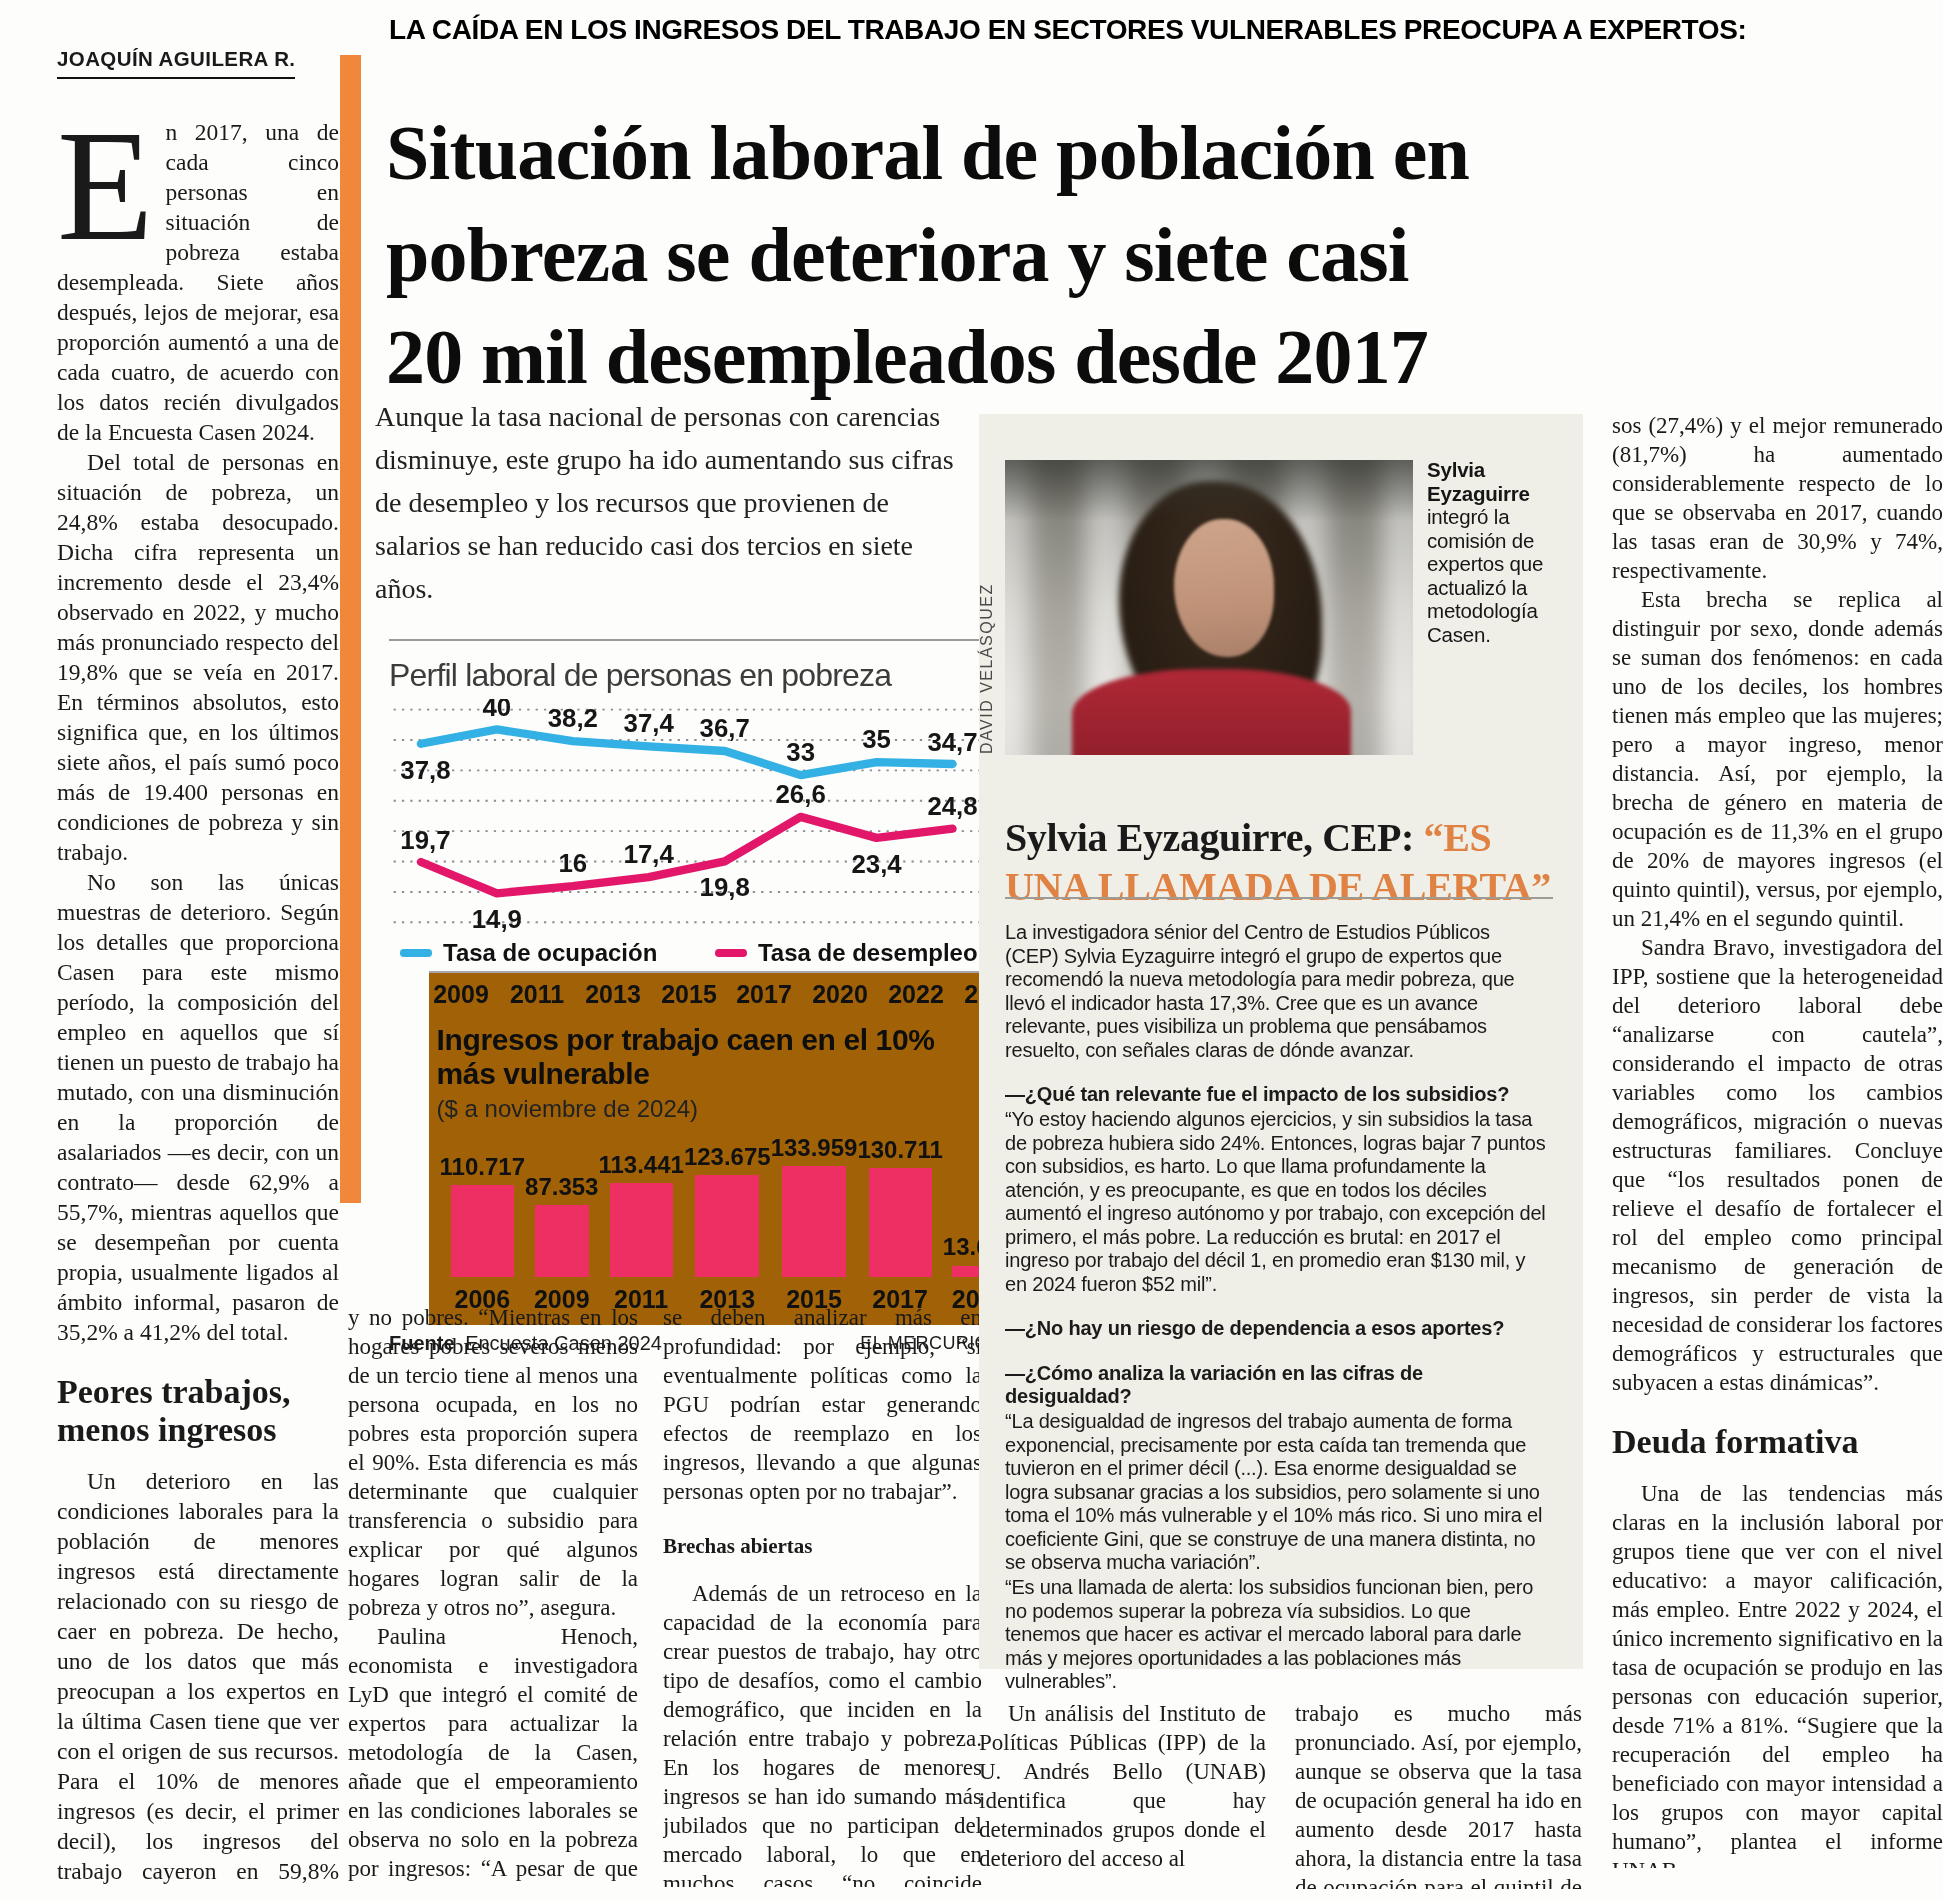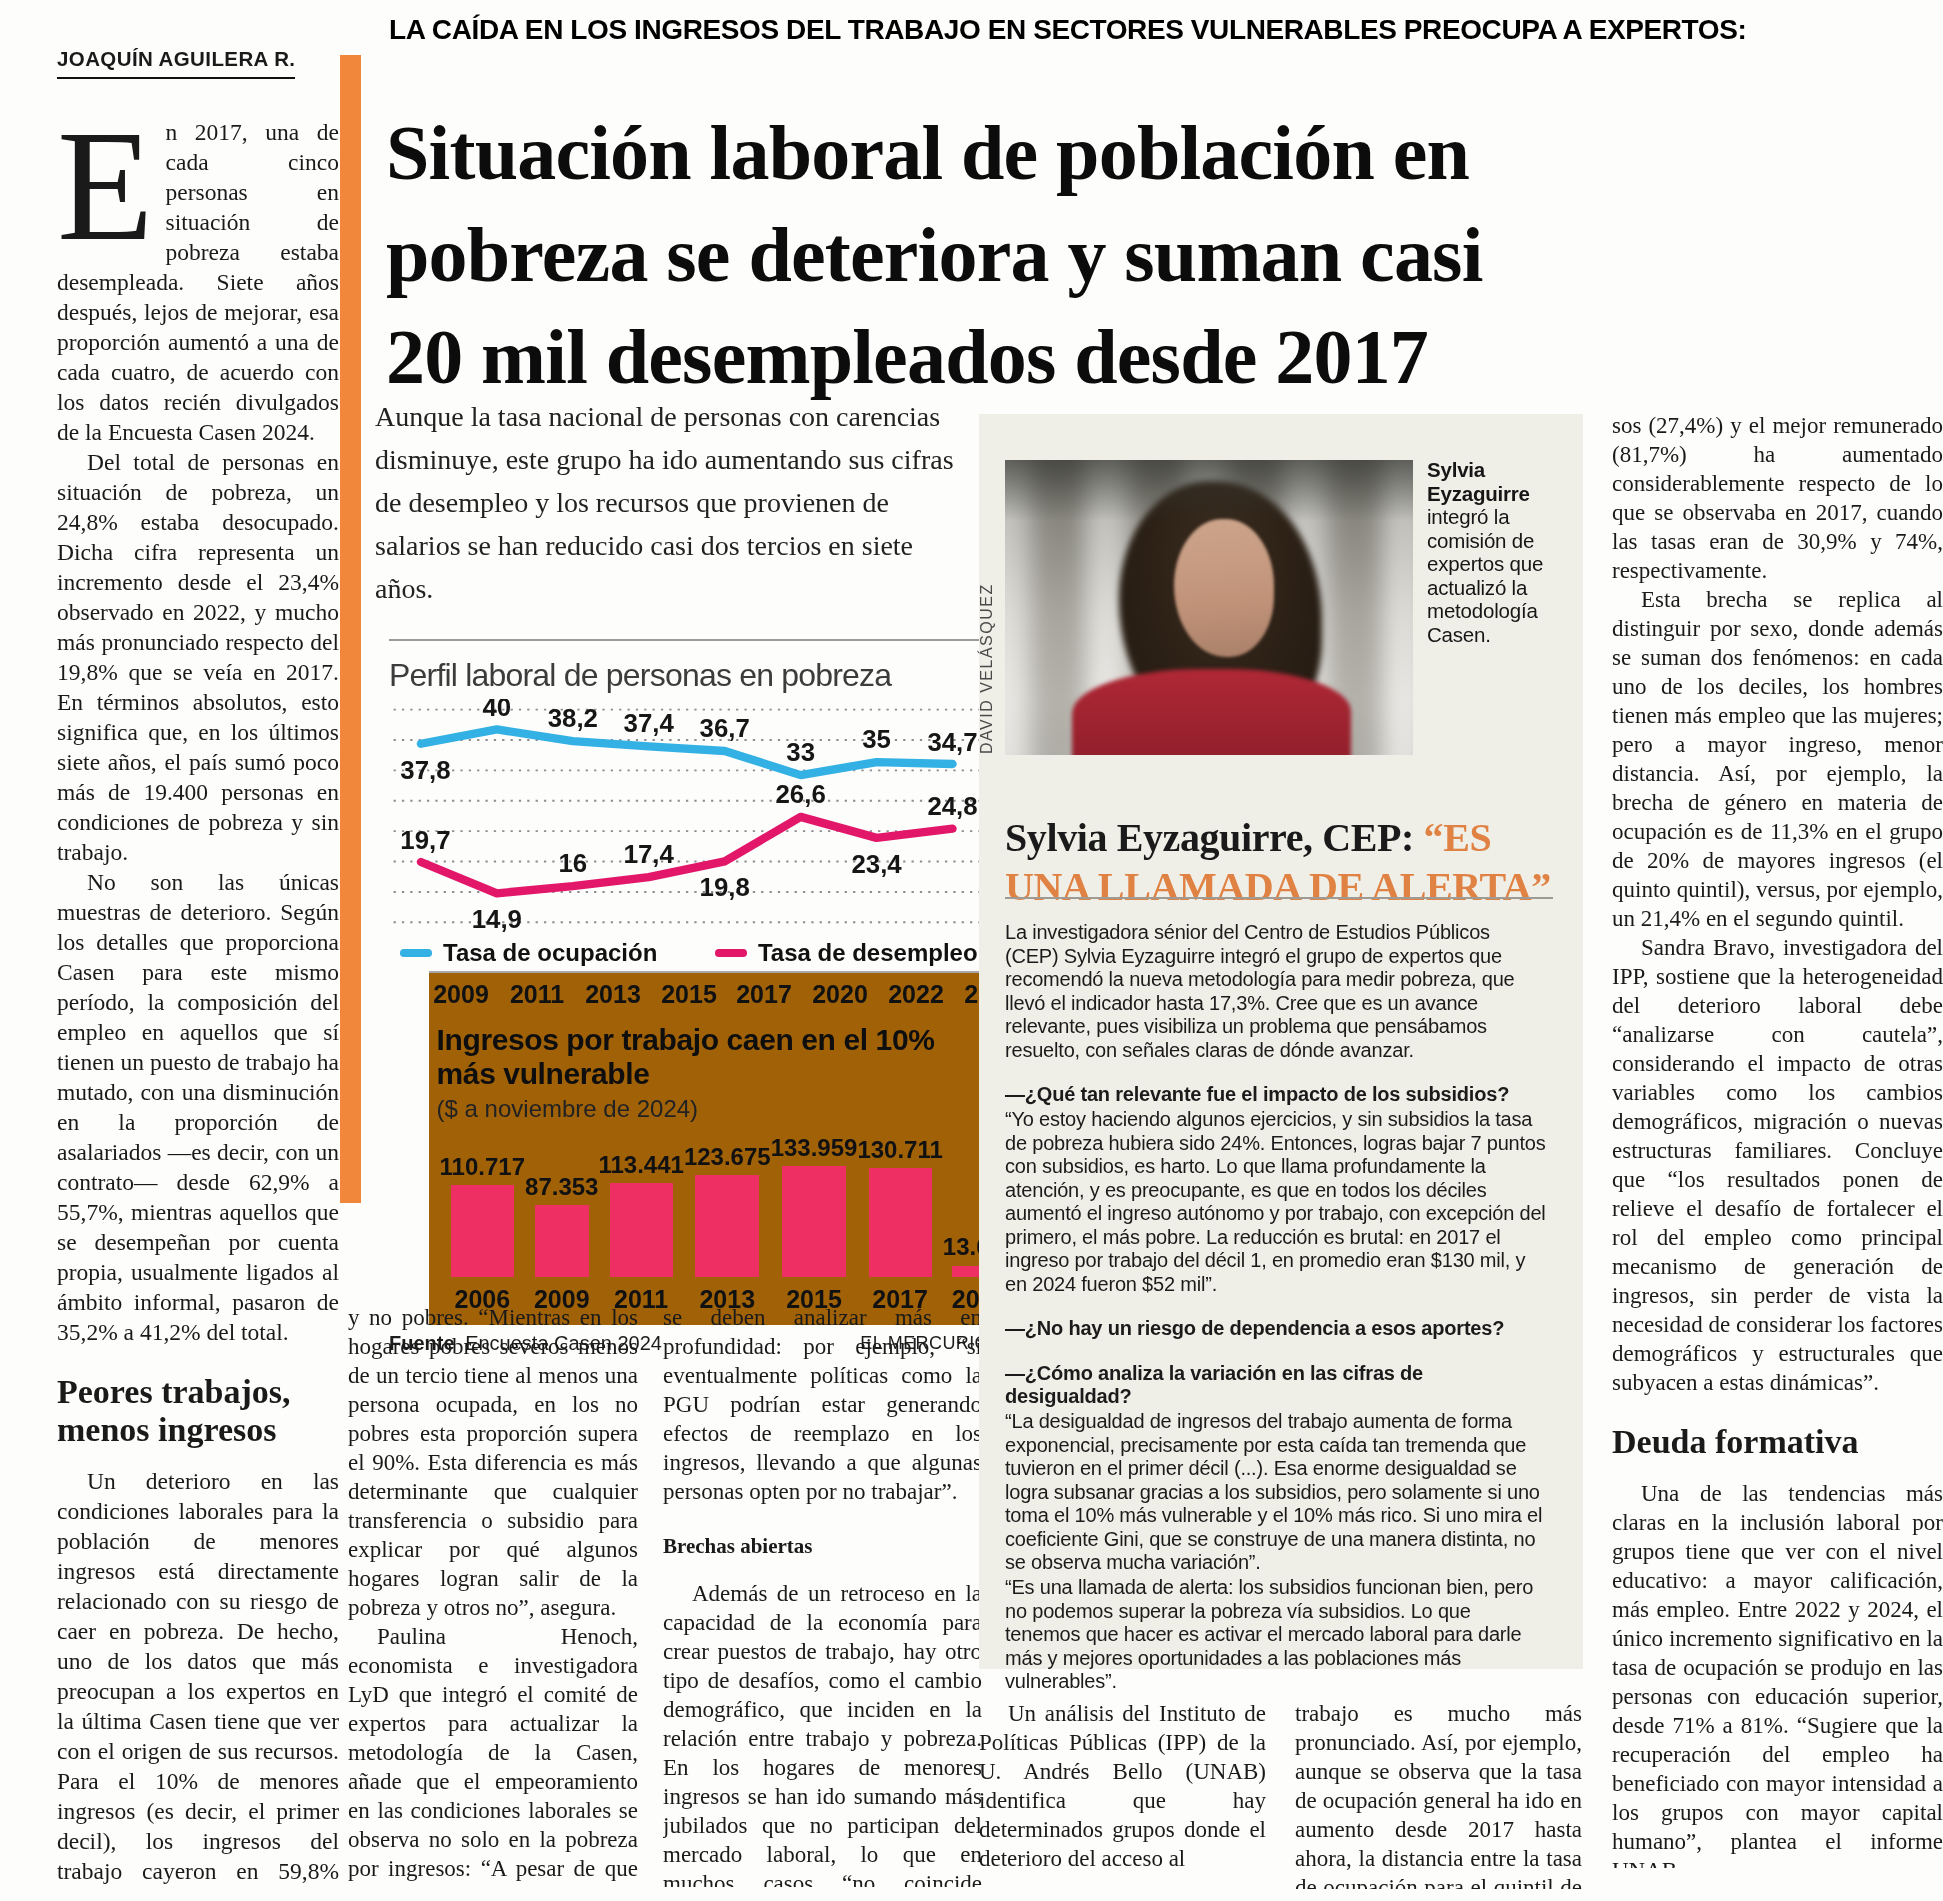--- a/index.html
+++ b/index.html
@@ -109,21 +109,21 @@
         <p>Un deterioro en las condiciones laborales para la población de menores ingresos está directamente relacionado con su riesgo de caer en pobreza. De hecho, uno de los datos que más preocupan a los expertos en la última Casen tiene que ver con el origen de sus recursos. Para el 10% de menores ingresos (es decir, el primer decil), los ingresos del trabajo cayeron en 59,8% desde 2017, mientras los subsidios monetarios crecieron 93,8%, cuando se mide en montos reajustados al valor de noviembre de 2024 (son variaciones reales, descontando la inflación).</p>
       </div>
   </div>
 </div>
 
 <div class="orange-bar" style="background: rgb(240, 135, 59);"></div>
 
 <div class="kicker">LA CAÍDA EN LOS INGRESOS DEL TRABAJO EN SECTORES VULNERABLES PREOCUPA A EXPERTOS:</div>
 <h1 class="headline">
   <span class="hl-bold">Situación laboral de población en</span><br>
-  <span class="hl-bold">pobreza se deteriora</span><span> y suman casi</span><br>
+  <span class="hl-bold">pobreza se deteriora</span><span> y siete casi</span><br>
   <span>20 mil desempleados desde 2017</span>
 </h1>
 
 <div class="lede">Aunque la tasa nacional de personas con carencias disminuye, este grupo ha ido aumentando sus cifras de desempleo y los recursos que provienen de salarios se han reducido casi dos tercios en siete años.</div>
 
 <div class="g-rule"></div>
 <div class="graphic">
   <div class="g-title">Perfil laboral de personas en pobreza</div>
   <svg id="line-chart-svg" class="line-chart-svg" width="600" height="237" viewBox="0 0 790 312">
       <line x1="6" x2="784" y1="14" y2="14" stroke="#8d8d92" stroke-width="2.5" stroke-dasharray="3 8"></line>

